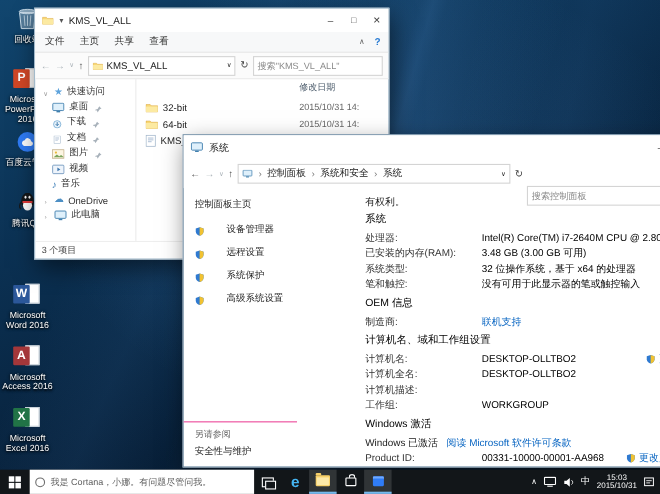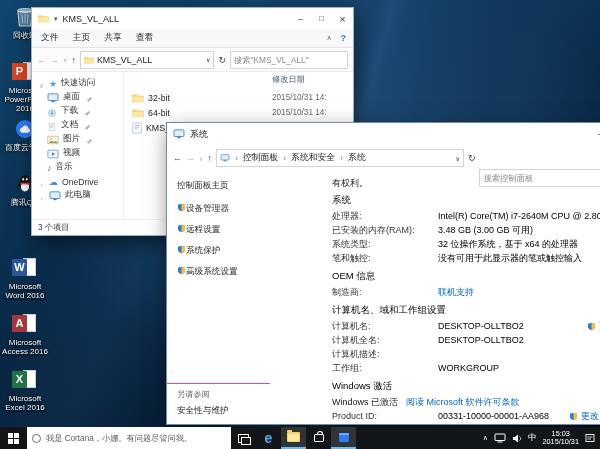--- a/index.html
+++ b/index.html
@@ -83,21 +83,21 @@
 
   
   #syswin{left:166px;top:122px;width:488px;height:303px;z-index:3;border-color:#6f8ca3}
   #syswin .titlebar{height:22px;flex:0 0 22px}
   .toolbar{height:26px;flex:0 0 26px;display:flex;align-items:center;gap:4px;padding:0 6px;font-size:9px;background:#fff}
   .crumb{cursor:default}
   .csep::before{content:"›";color:#777;font-size:9px;padding:0 2px}
   .sys-body{flex:1;display:flex;min-height:0;position:relative}
   .sys-side{width:103px;padding:9px 0 0 10px;font-size:8.6px;color:#1e1e1e;position:relative;flex:0 0 103px}
   .cp-home{margin-bottom:11px;cursor:pointer}
-  .sys-task{display:flex;align-items:flex-start;gap:0;margin-bottom:9px;cursor:pointer;white-space:nowrap}
+  .sys-task{display:flex;align-items:flex-end;gap:20px;margin-bottom:9px;cursor:pointer;white-space:nowrap}
   .see-also{position:absolute;bottom:0;left:0;width:100%;border-top:1px solid #ec4899;padding:5px 0 7px 10px}
   .see-also .hdr{color:#666;font-size:8.2px;margin-bottom:5px}
   .sys-content{flex:1;position:relative;padding:6px 24px 0 62px;font-size:9px;color:#1a1a1a;overflow:hidden}
   .copyright{height:12px;line-height:12px;margin-bottom:2px}
   .sec-head{height:12px;line-height:12px;margin:5px 0 3px;font-size:9.5px;color:#000}
   .prop{display:flex;align-items:center;height:14px;position:relative;white-space:nowrap}
   .prop .lb{width:106px;flex:0 0 106px;color:#333;overflow:hidden}
   .prop .val{color:#000;overflow:hidden}
   .linkblue{color:#0563c1;cursor:pointer}
   .action-link{position:absolute;right:-6px;top:0;height:14px;display:flex;align-items:center;gap:3px;color:#0563c1;cursor:pointer}

